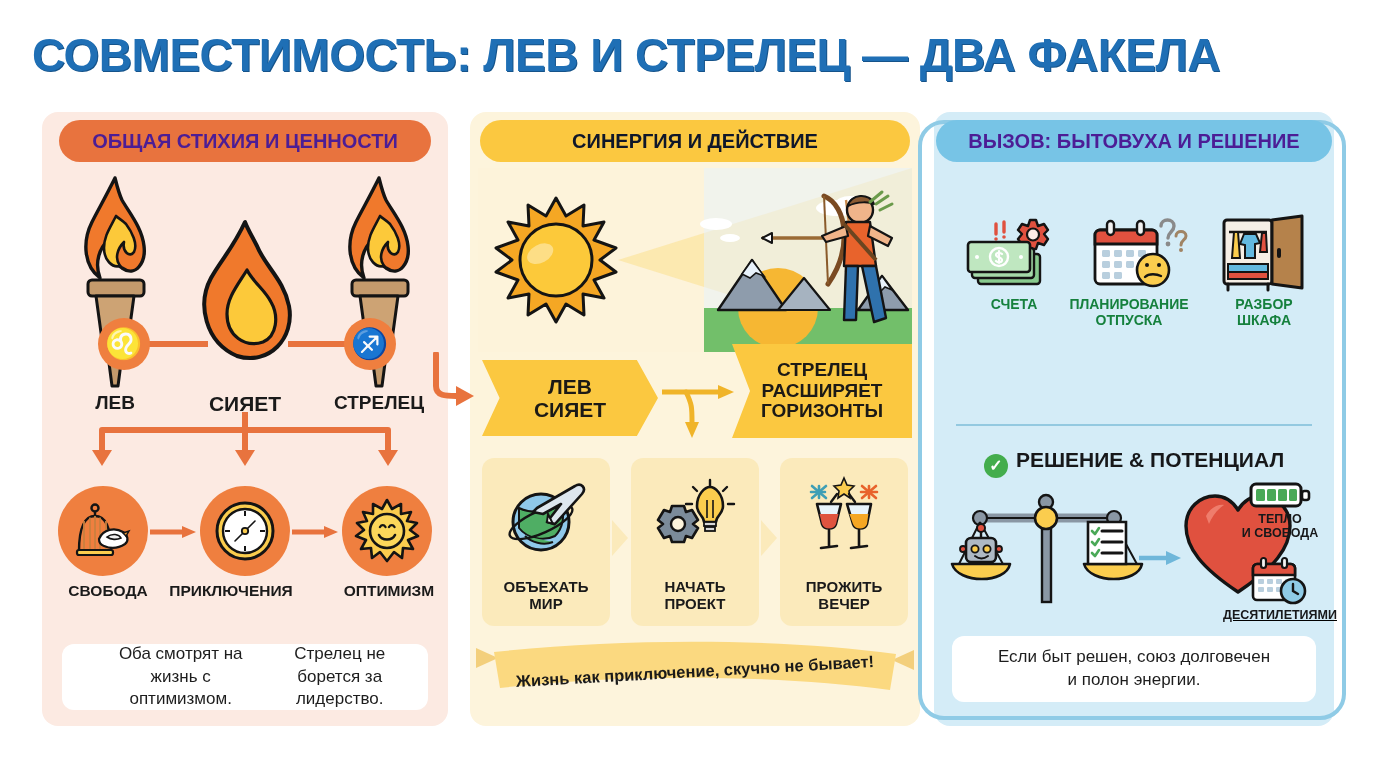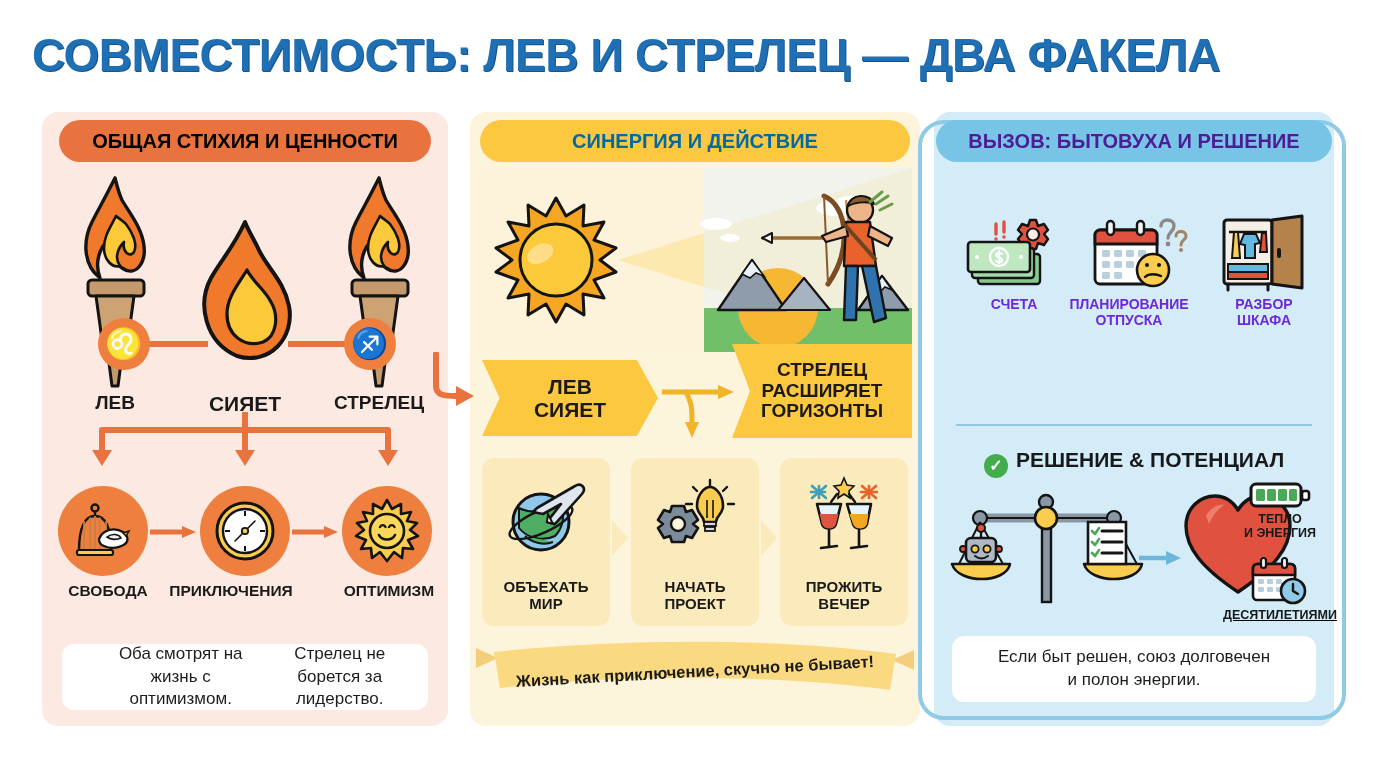--- a/index.html
+++ b/index.html
@@ -28,25 +28,25 @@
   .panel-head {
     position: absolute; top: 0; left: 50%; transform: translateX(-50%);
     border-radius: 22px; height: 42px; line-height: 42px;
     font-size: 20px; font-weight: bold; text-align: center;
     white-space: nowrap; padding: 0 22px; z-index: 6;
   }
 
   
   #panel1 { left: 42px; width: 406px; height: 614px;
     background: #fceae2; border-radius: 16px; }
-  #panel1 .panel-head { background: #e8733e; color: #000000; top: 8px; width: 372px; }
+  #panel1 .panel-head { background: #e8733e; color: #4c1d95; top: 8px; width: 372px; }
   
   #panel2 { left: 470px; width: 450px; height: 614px;
     background: #fdf4dc; border-radius: 16px; }
-  #panel2 .panel-head { background: #fbc840; color: #0369a1; top: 8px; width: 430px; }
+  #panel2 .panel-head { background: #fbc840; color: #0f172a; top: 8px; width: 430px; }
   
   #panel3 { left: 934px; width: 400px; height: 614px;
     background: #d4ecf7; border-radius: 16px; }
   #panel3 .panel-head { background: #77c4e6; color: #4c1d95; top: 8px; width: 396px; }
 
   .p3-outline {
     position: absolute; left: 918px; top: 120px; width: 428px; height: 600px;
     border: 4px solid #8fcbe6; border-radius: 26px; z-index: 1; pointer-events:none;
   }
 
@@ -124,21 +124,21 @@
     font-size: 21px; font-weight: bold; color: #17181a; white-space: nowrap;
   }
   .sect-title .badge-ic {
     display: inline-block; width: 24px; height: 24px; border-radius: 50%;
     vertical-align: -4px; margin-right: 8px; color: #fff; font-size: 16px;
     line-height: 24px; text-align: center; font-weight: bold;
   }
   .ic-x { background: #e03b3b; }
   .ic-v { background: #43ad4d; }
   .p3-item { position: absolute; width: 124px; text-align: center; }
-  .p3-item .lbl { margin-top: 4px; font-size: 14px; font-weight: bold; color: #6d28d9; line-height: 1.15; }
+  .p3-item .lbl { margin-top: 4px; font-size: 14px; font-weight: bold; color: #15803d; line-height: 1.15; }
   .divider { position: absolute; height: 2px; background: #93c9e0; }
   .mini { position: absolute; text-align: center; }
   .mini .lbl { font-size: 12.5px; font-weight: bold; color: #17181a; line-height: 1.15; margin-top: 2px; }
   svg { display: block; }
 </style>
 </head>
 <body>
 
 <div class="page">
 
@@ -524,21 +524,21 @@
       <svg width="62" height="30" viewBox="0 0 62 30" style="margin:0 auto;">
         <rect x="2" y="4" width="50" height="22" rx="5" fill="#ffffff" stroke="#141414" stroke-width="3"></rect>
         <rect x="53" y="11" width="7" height="9" rx="2.5" fill="#ffffff" stroke="#141414" stroke-width="2.6"></rect>
         <rect x="7" y="9" width="9" height="12" rx="1.5" fill="#4aa957"></rect>
         <rect x="18" y="9" width="9" height="12" rx="1.5" fill="#4aa957"></rect>
         <rect x="29" y="9" width="9" height="12" rx="1.5" fill="#4aa957"></rect>
         <rect x="40" y="9" width="8" height="12" rx="1.5" fill="#4aa957"></rect>
       </svg>
       <div class="lbl">
         <div>ТЕПЛО</div>
-        <div>И ЭНЕРГИЯ</div>
+        <div>И СВОБОДА</div>
       </div>
     </div>
 
     <div class="mini" style="left:276px; top:442px; width:140px;text-decoration:underline;">
       <svg width="62" height="52" viewBox="0 0 62 52" style="margin:0 auto;">
         <rect x="4" y="10" width="42" height="36" rx="4" fill="#ffffff" stroke="#141414" stroke-width="2.6"></rect>
         <path d="M4 14 C4 12 6 10 8 10 L42 10 C44 10 46 12 46 14 L46 21 L4 21 Z" fill="#e0513f" stroke="#141414" stroke-width="2.6"></path>
         <rect x="12" y="4" width="5" height="10" rx="2.5" fill="#f2f2f2" stroke="#141414" stroke-width="2.2"></rect>
         <rect x="33" y="4" width="5" height="10" rx="2.5" fill="#f2f2f2" stroke="#141414" stroke-width="2.2"></rect>
         <g fill="#b9cfde">

